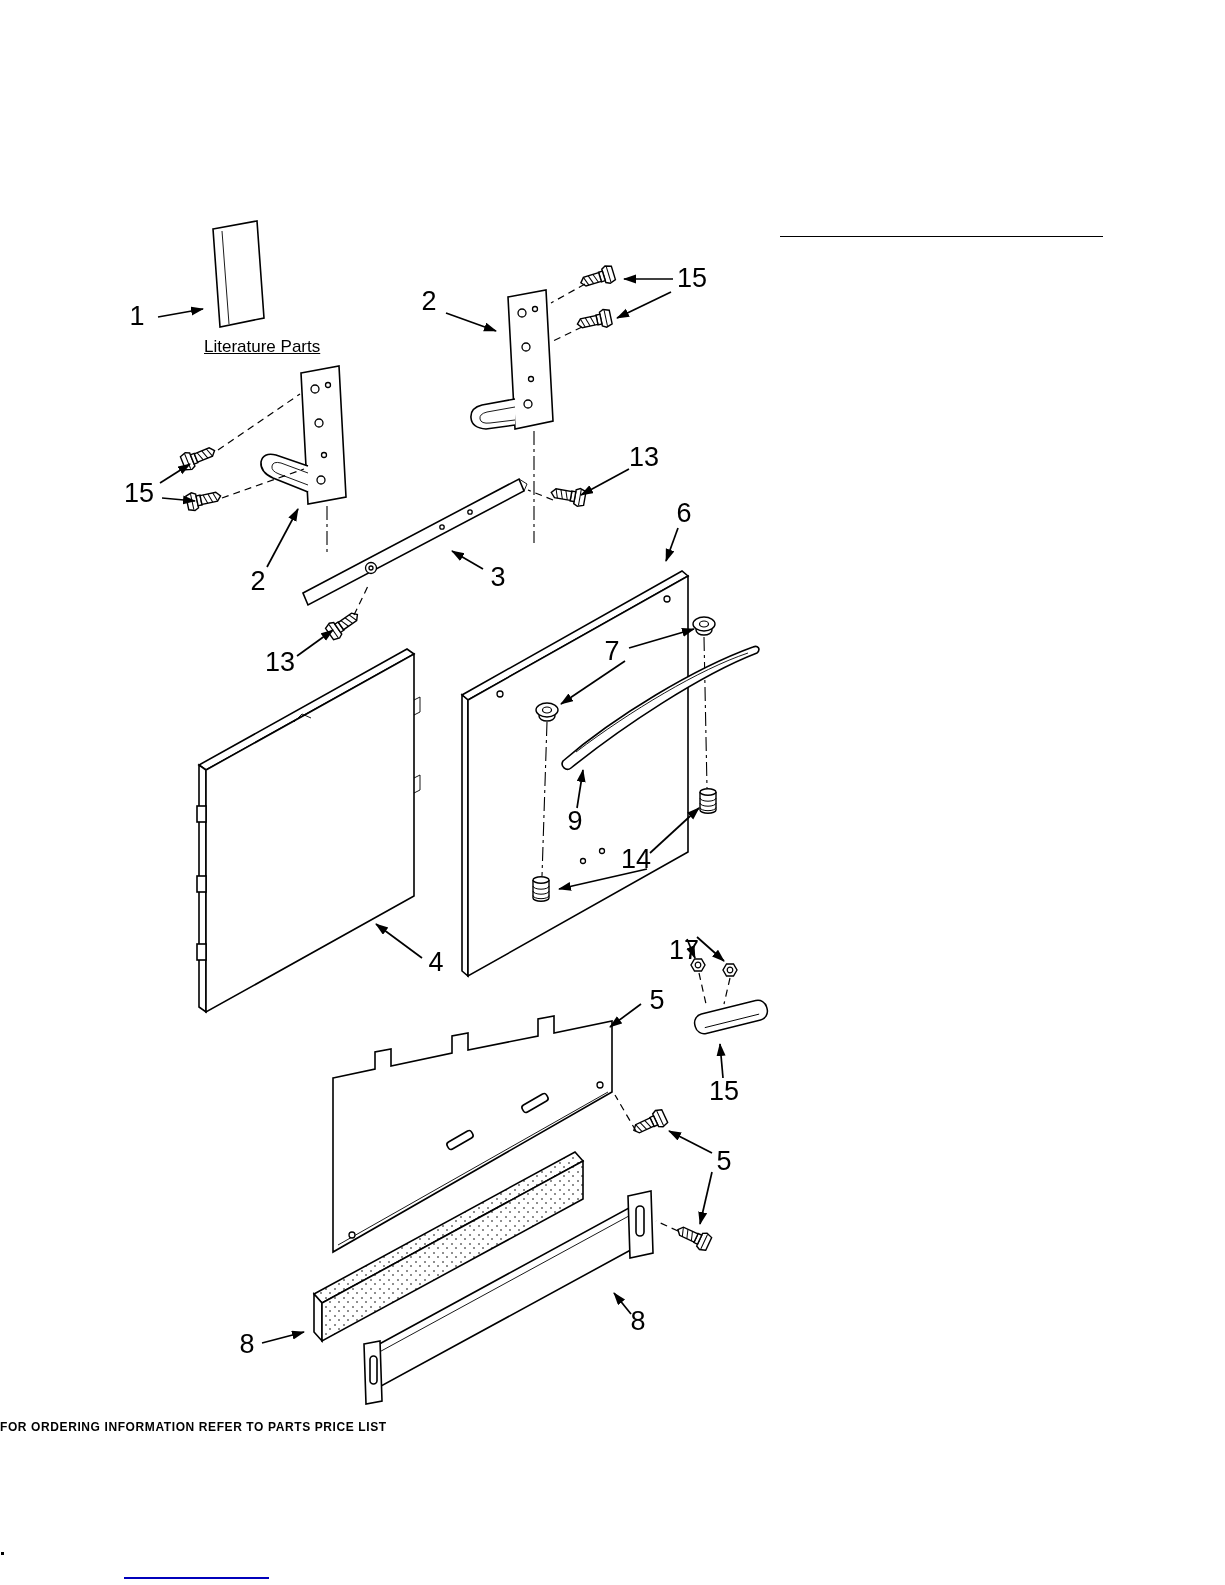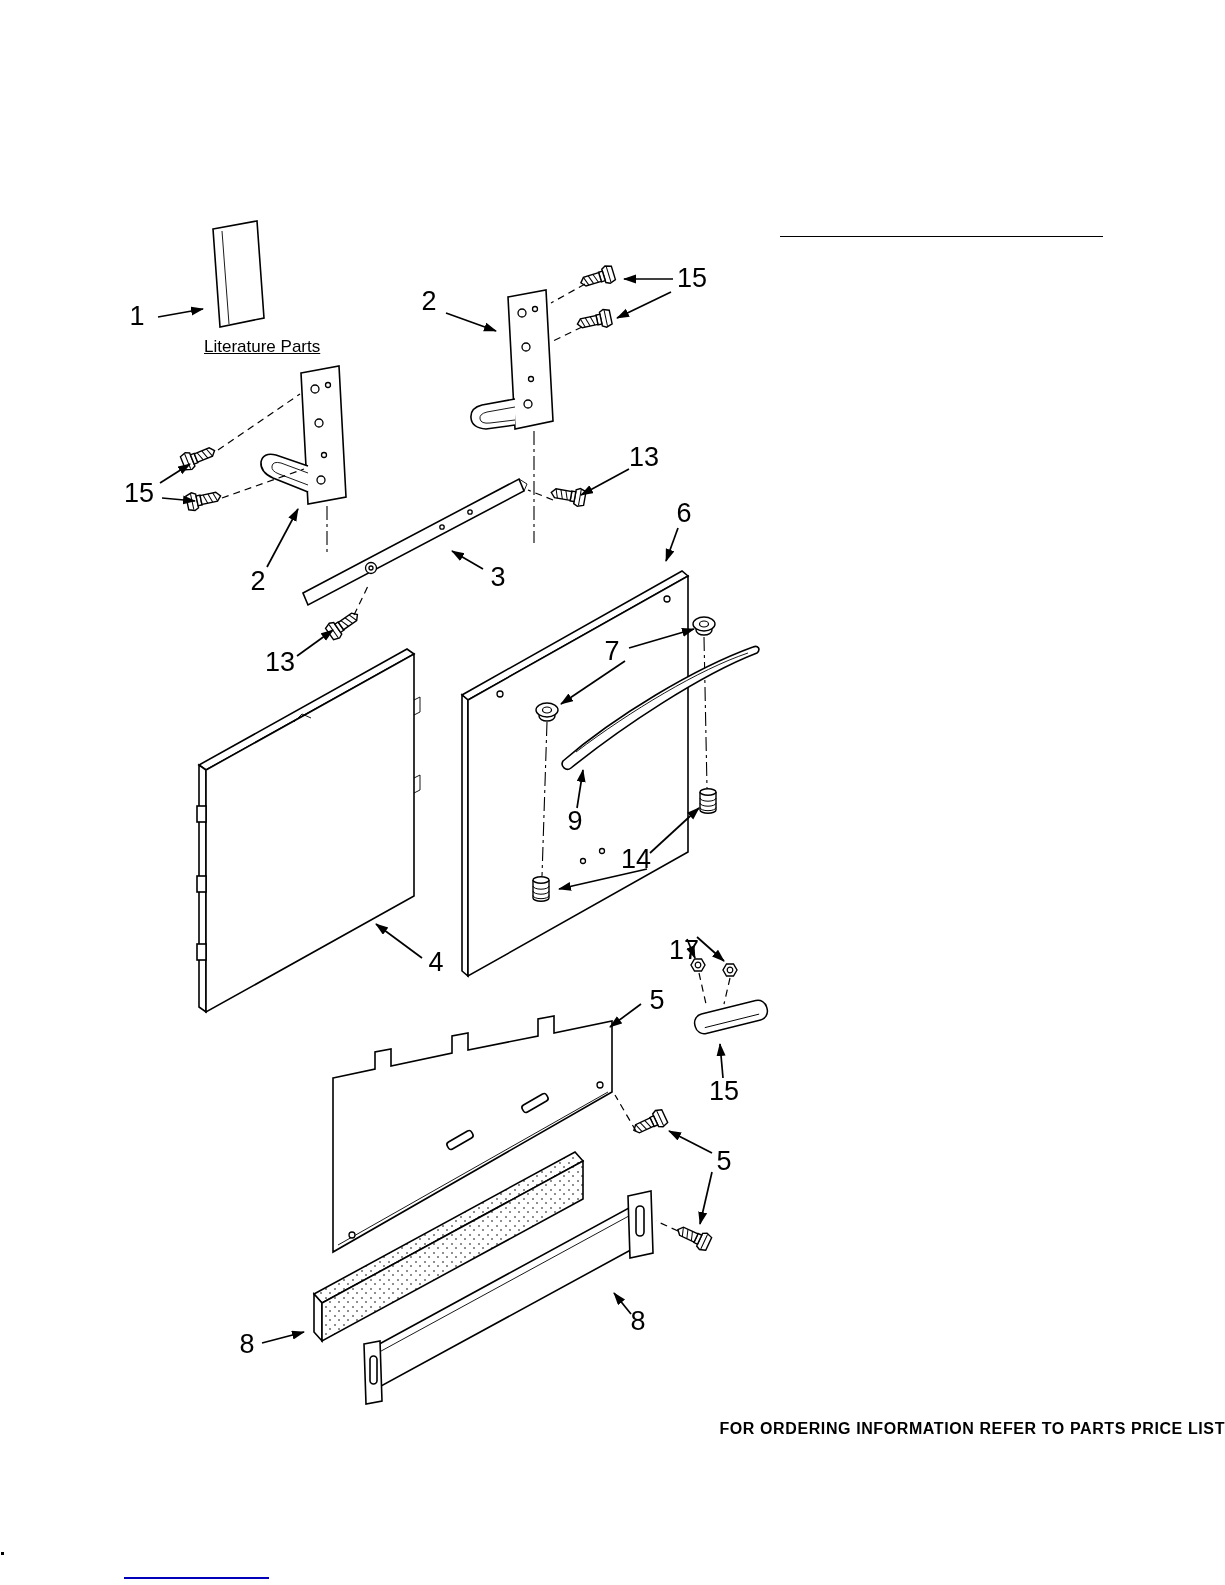--- a/index.html
+++ b/index.html
@@ -5,22 +5,22 @@
   html,body{margin:0;padding:0;background:#fff;}
   #page{position:relative;width:1225px;height:1585px;background:#fff;overflow:hidden;
         font-family:"Liberation Sans",sans-serif;color:#000;}
   .brand{position:absolute;left:96px;top:40px;font-family:"Liberation Serif",serif;
          font-weight:700;font-size:42px;letter-spacing:-1px;}
   .brand sup{font-size:13px;font-weight:700;vertical-align:6px;margin-left:2px;}
   .callout{position:absolute;transform:translate(-50%,-50%);font-size:27px;
            font-family:"Liberation Sans",sans-serif;color:#000;white-space:nowrap;}
   .lit-label{position:absolute;left:189px;top:337px;font-size:17px;
              text-decoration:underline;white-space:nowrap;margin-left:15px;}
-  .footer{position:absolute;left:0;top:1420px;width:100%;text-align:right;
-          font-weight:700;font-size:16px;letter-spacing:0.6px;white-space:nowrap;}
+  .footer{position:absolute;left:0;top:1420px;width:100%;text-align:left;
+          font-weight:700;font-size:12px;letter-spacing:0.6px;white-space:nowrap;}
   .writein{position:absolute;left:780px;top:236px;width:323px;border-top:1.7px solid #000;}
   .linkline{position:absolute;left:124px;top:1577px;width:145px;border-top:2px solid #0000bb;}
   .straymark{position:absolute;left:1px;top:1552px;width:3px;height:3px;background:#000;}
   svg{position:absolute;left:0;top:0;}
   svg .arrow{stroke:#000;stroke-width:1.7;fill:none;marker-end:url(#ah);}
   svg .dash{stroke:#000;stroke-width:1.2;fill:none;stroke-dasharray:7 5;}
   svg .dashdot{stroke:#000;stroke-width:1.1;fill:none;stroke-dasharray:14 4 3 4;}
   svg .part{fill:#fff;stroke:#000;stroke-width:1.6;}
   svg .thin{fill:none;stroke:#000;stroke-width:0.9;}
   svg .hole{fill:#fff;stroke:#000;stroke-width:1.3;}

